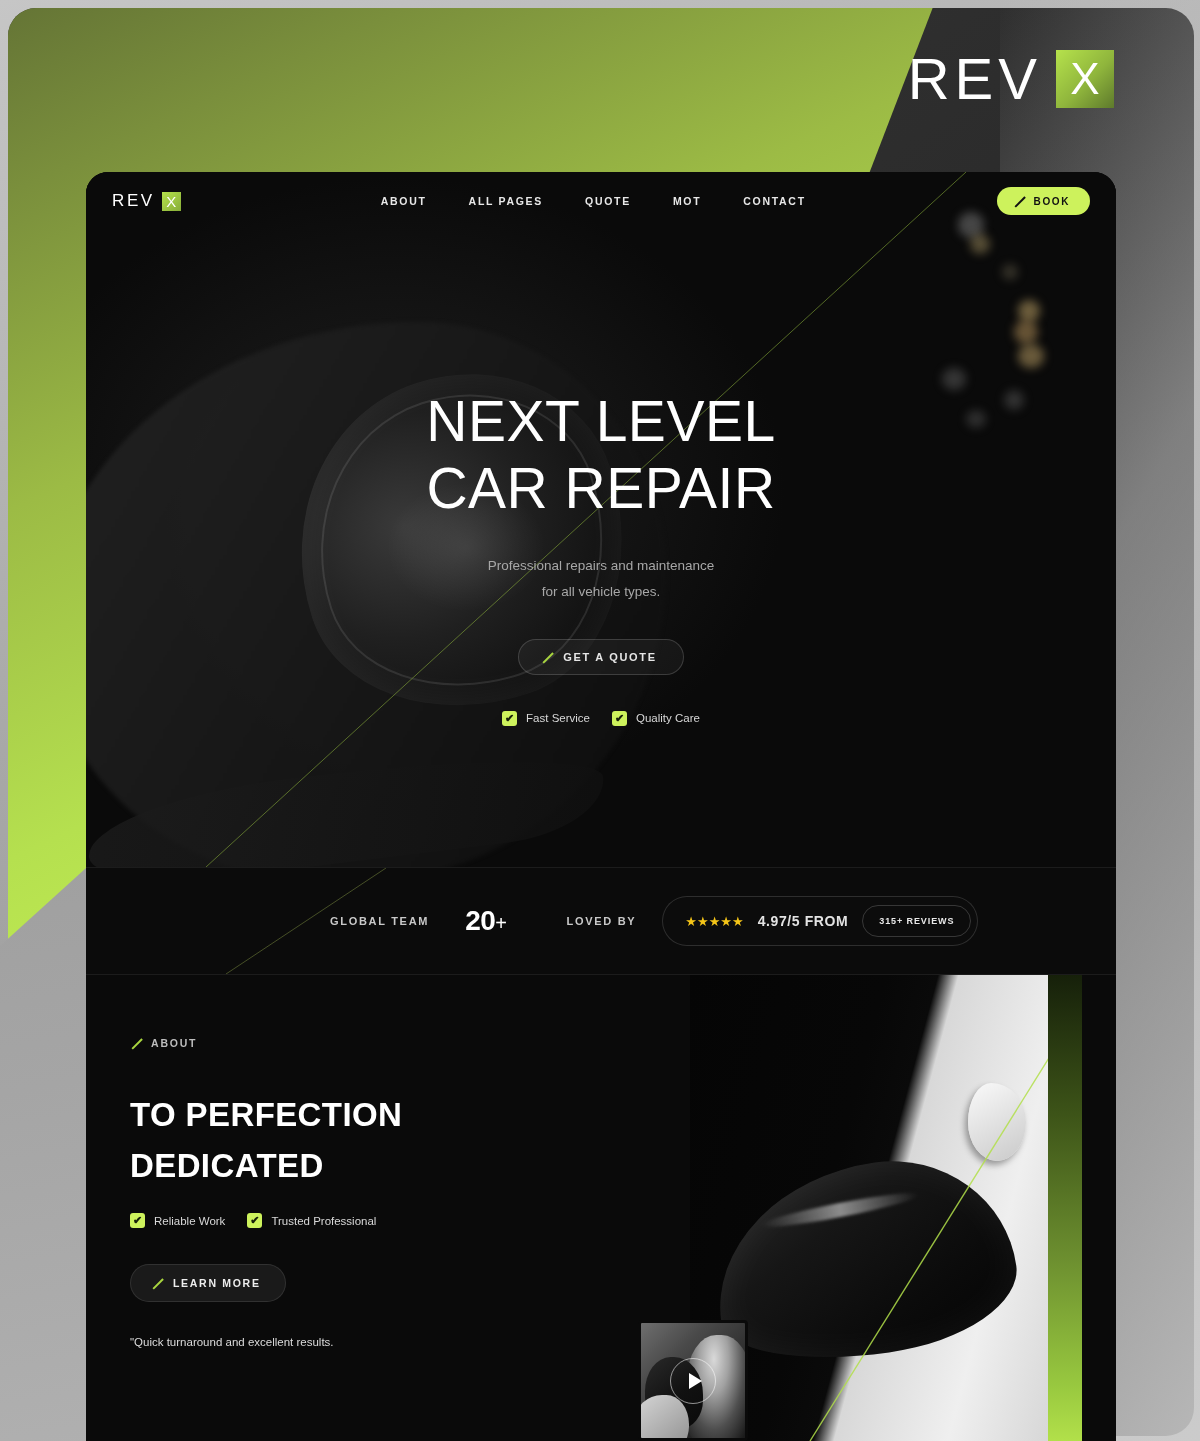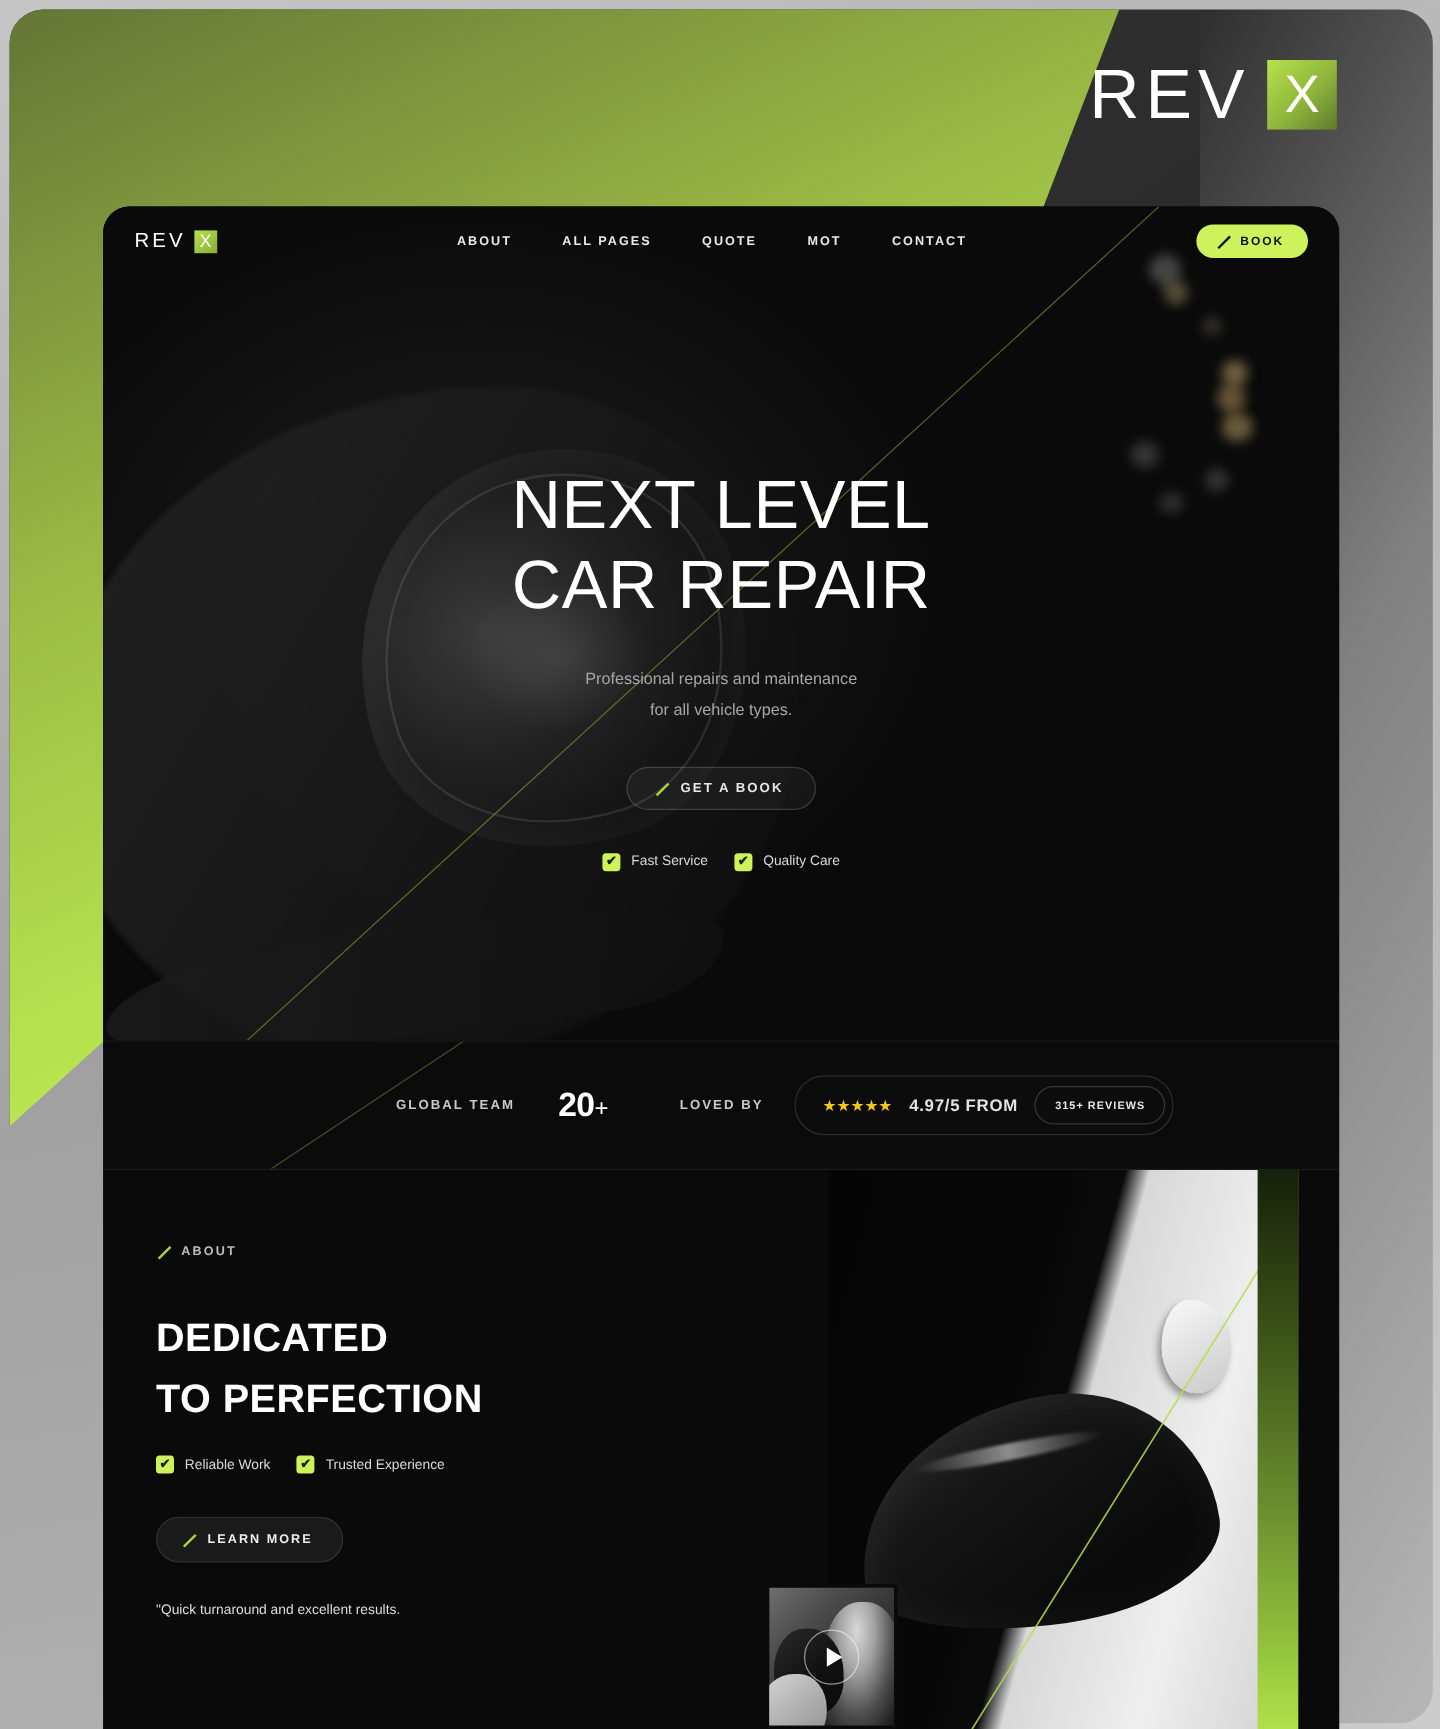--- a/index.html
+++ b/index.html
@@ -461,21 +461,21 @@
         <div>NEXT LEVEL</div>
         <div>CAR REPAIR</div>
       </h1>
       <p class="hero-sub">
         <span>Professional repairs and maintenance</span><br>
         <span>for all vehicle types.</span>
       </p>
       <div>
         <button class="btn-quote">
           <span class="slash slash-green"></span>
-          <span>GET A BOOK</span>
+          <span>GET A QUOTE</span>
         </button>
       </div>
       <div class="hero-feats">
         <div class="feat">
           <span class="chk">✔</span>
           <span class="feat-label">Fast Service</span>
         </div>
         <div class="feat">
           <span class="chk">✔</span>
           <span class="feat-label">Quality Care</span>
@@ -511,33 +511,33 @@
       </svg>
       <div class="about-greenstrip"></div>
     </div>
 
     <div class="eyebrow">
       <span class="slash slash-green"></span>
       <span>ABOUT</span>
     </div>
 
     <h2 class="about-title">
+      <div>TO PERFECTION</div>
       <div>DEDICATED</div>
-      <div>TO PERFECTION</div>
     </h2>
 
 
     <div class="about-feats">
       <div class="feat">
         <span class="chk">✔</span>
         <span class="feat-label">Reliable Work</span>
       </div>
       <div class="feat">
         <span class="chk">✔</span>
-        <span class="feat-label">Trusted Experience</span>
+        <span class="feat-label">Trusted Professional</span>
       </div>
     </div>
 
     <button class="btn-learn">
       <span class="slash slash-green"></span>
       <span>LEARN MORE</span>
     </button>
 
     <p class="about-quote">"Quick turnaround and excellent results.</p>
   </section>

